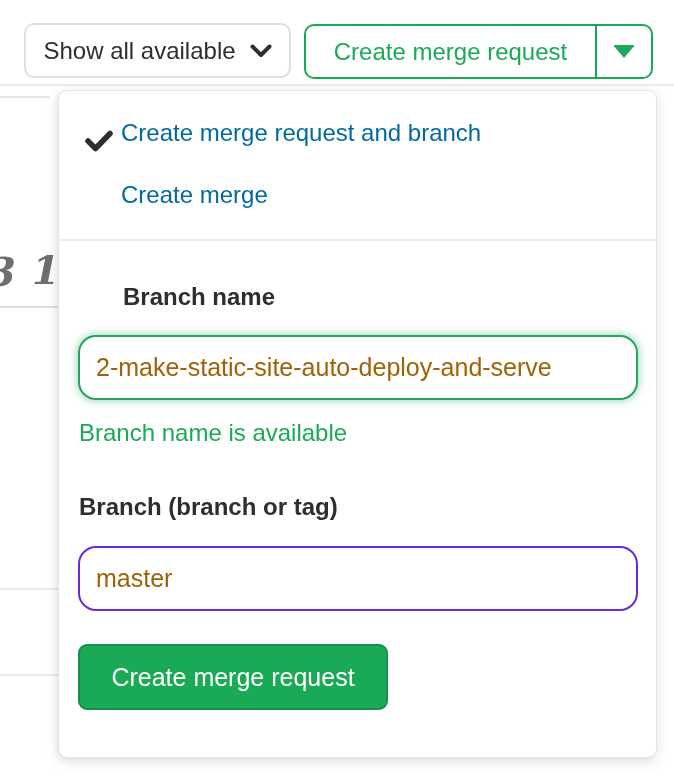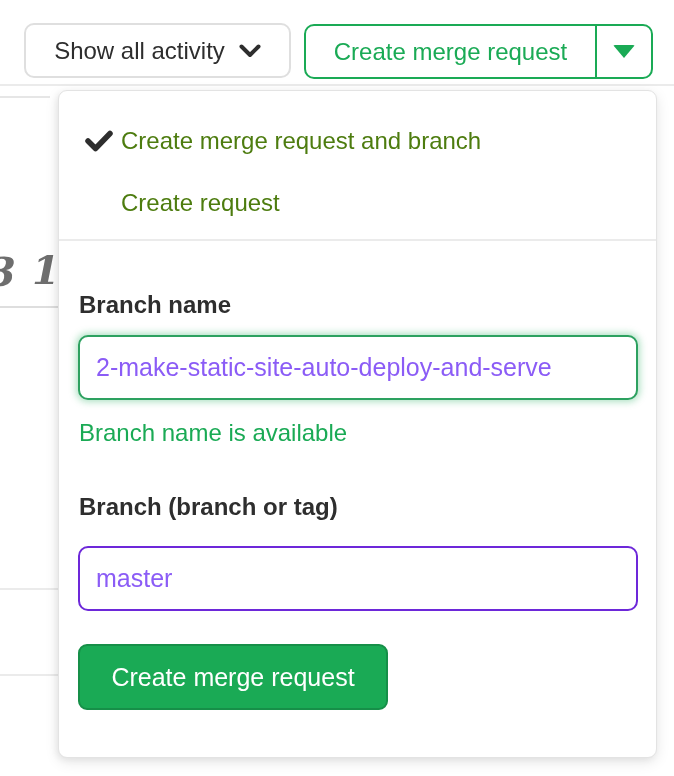--- a/index.html
+++ b/index.html
@@ -105,24 +105,23 @@
     border: 1px solid #e3e3e3;
     border-radius: 9px;
     box-shadow: 0 4px 14px rgba(0,0,0,0.10), -2px 2px 6px rgba(0,0,0,0.05);
     z-index: 10;
   }
   .menu-item {
     position: absolute;
     left: 0; right: 0;
     height: 44px;
     display: flex;
-    align-items: center;
-    cursor: pointer;
-    font-size: 24px;
-    color: #4d7c0f;
+    cursor: pointer;
+    font-size: 24px;
+    color: #0369a1;
   }
   .menu-item.item-1 { top: 28px; }
   .menu-item.item-2 { top: 90px; }
   .menu-item .check-slot {
     width: 36px;
     margin-left: 26px;
     display: flex;
     align-items: center;
   }
   .menu-divider {
@@ -131,31 +130,31 @@
     width: 100%; height: 2px;
     background: #ebebeb;
   }
   .form-label {
     position: absolute;
     left: 20px;
     font-size: 24px;
     font-weight: 700;
     color: #2e2e2e;
   }
-  .label-branch { top: 200px; }
+  .label-branch { top: 192px; margin-left: 44px; }
   .label-source { top: 402px; }
   .text-input {
     position: absolute;
     left: 19px;
     width: 560px; height: 65px;
     box-sizing: border-box;
-    border-radius: 10px;
+    border-radius: 18px;
     font-family: "Liberation Sans", sans-serif;
     font-size: 25px;
-    color: #8b5cf6;
+    color: #a16207;
     padding: 0 16px;
     outline: none;
     background: #fff;
   }
   .input-branch {
     top: 244px;
     border: 2px solid #2da160;
     box-shadow: 0 0 7px 2px rgba(26,170,85,0.35);
   }
   .input-source {
@@ -191,21 +190,21 @@
 
 <div class="bg-line toolbar-border"></div>
 <div class="bg-line tab-underline"></div>
 <div class="bg-digit d3">3</div>
 <div class="bg-digit d1">1</div>
 <div class="bg-line heading-rule"></div>
 <div class="bg-line list-rule-1"></div>
 <div class="bg-line list-rule-2"></div>
 
 <button class="filter-btn">
-  <span>Show all activity</span>
+  <span>Show all available</span>
   <span>
     <svg class="icon-svg" width="22" height="14" viewBox="0 0 22 14">
       <polyline points="2.5,2.5 11,11 19.5,2.5" fill="none" stroke="#2e2e2e" stroke-width="4" stroke-linecap="round" stroke-linejoin="round"></polyline>
     </svg>
   </span>
 </button>
 
 <div class="split-btn">
   <div class="main">
     <span>Create merge request</span>
@@ -222,21 +221,21 @@
     <span class="check-slot">
       <svg class="icon-svg" width="28" height="22" viewBox="0 0 28 22">
         <polyline points="3,11 10.5,18.5 25,3.5" fill="none" stroke="#2e2e2e" stroke-width="5.5" stroke-linecap="round" stroke-linejoin="round"></polyline>
       </svg>
     </span>
     <span>Create merge request and branch</span>
   </div>
 
   <div class="menu-item item-2">
     <span class="check-slot"></span>
-    <span>Create request</span>
+    <span>Create merge</span>
   </div>
 
   <div class="menu-divider"></div>
 
   <div class="form-label label-branch">Branch name</div>
   <input class="text-input input-branch" type="text" value="2-make-static-site-auto-deploy-and-serve" style="">
   <div class="status-text">Branch name is available</div>
 
   <div class="form-label label-source">Branch (branch or tag)</div>
   <input class="text-input input-source" type="text" value="master" style="">

